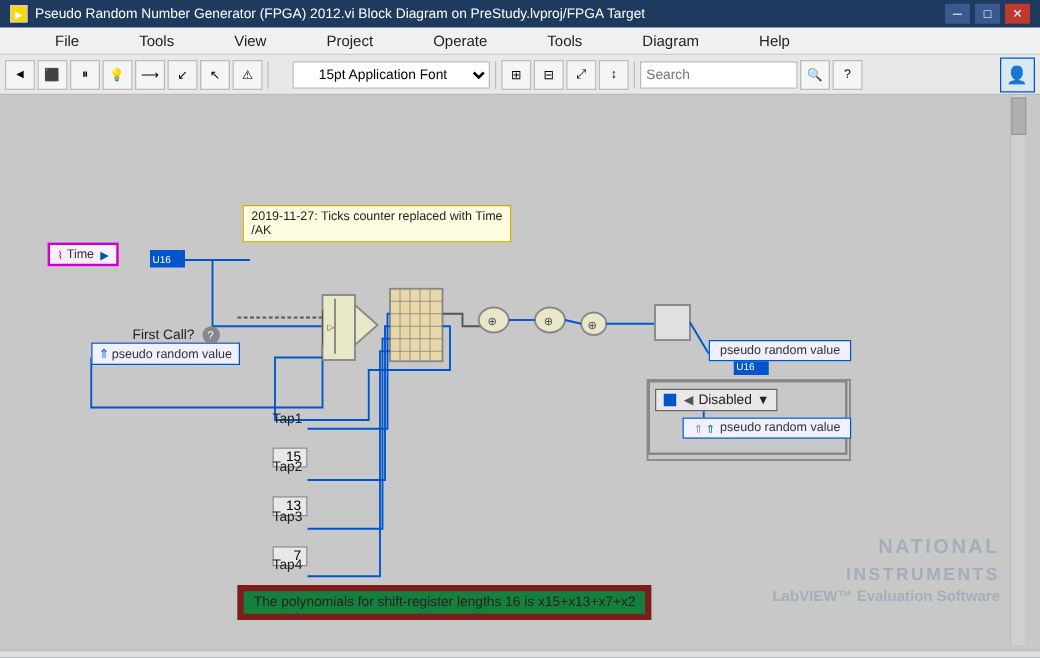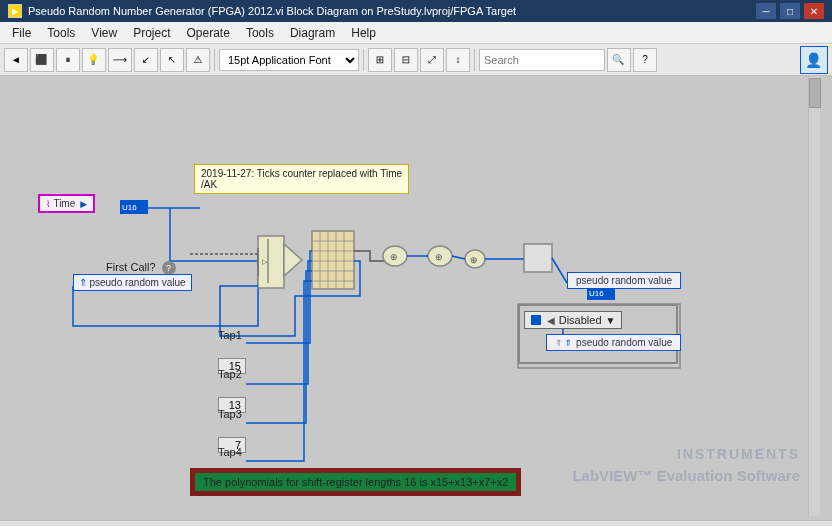--- a/index.html
+++ b/index.html
@@ -17,37 +17,38 @@
     #titlebar-controls { display: flex; gap: 4px; }
     .title-btn { width: 20px; height: 16px; background: #3a5a8f; border: none; color: white; cursor: pointer; display: flex; align-items: center; justify-content: center; font-size: 10px; }
     .title-btn.close { background: #c0392b; }
 
     
     #menubar {
       width: 832px; height: 22px; background: #f0f0f0;
       display: flex; align-items: center; padding: 0 4px;
       border-bottom: 1px solid #ccc; font-size: 12px;
     }
-    .menu-item { padding: 2px 8px; cursor: pointer; color: #222; }
+    .menu-item { padding: 2px 8px; cursor: pointer; color: #222; margin-left: 32px; }
 
     
     #toolbar {
       width: 832px; height: 32px; background: #e8e8e8;
       display: flex; align-items: center; padding: 2px 4px; gap: 2px;
       border-bottom: 1px solid #bbb;
     }
     .toolbar-btn {
       height: 24px; min-width: 24px; background: #f5f5f5; border: 1px solid #bbb;
       cursor: pointer; display: flex; align-items: center; justify-content: center;
       font-size: 10px; padding: 0 3px;
     }
     .toolbar-sep { width: 1px; height: 22px; background: #bbb; margin: 0 2px; }
     #font-select {
-      height: 22px; font-size: 11px; border: 1px solid #bbb; background: white; padding: 0 4px;
+      height: 22px; font-size: 11px; border: 1px solid #bbb; background: white; padding: 0 16px;
       min-width: 140px;
+      margin-left: 15px;
     }
     #search-box {
       height: 22px; border: 1px solid #bbb; padding: 0 4px; font-size: 11px;
       width: 126px; background: white;
     }
 
     
     #canvas-area {
       width: 832px; height: 444px; background: #c8c8c8; position: relative; overflow: hidden;
     }
@@ -341,22 +342,23 @@
     <div class="tap-group" style="left:218px; top:370px;">
       <div class="tap-label">Tap4</div>
       <div class="tap-value">2</div>
     </div>
 
     <div id="poly-note">
       <span>The polynomials for shift-register lengths 16 is x15+x13+x7+x2</span>
     </div>
 
     <div id="ni-watermark">
+      <div style="font-size:16px; letter-spacing:2px;">NATIONAL</div>
       <div style="font-size:14px; letter-spacing:2px;">INSTRUMENTS</div>
-      <div style="font-size:15px;text-align:center;">LabVIEW™ Evaluation Software</div>
+      <div style="font-size:12px;text-align:center;">LabVIEW™ Evaluation Software</div>
     </div>
 
     <div id="scrollbar-v">
       <div style="width:12px; height:30px; background:#b0b0b0; border:1px solid #999; margin-top:2px;"></div>
     </div>
 
   </div>
 </div>
 
 <div id="statusbar">

